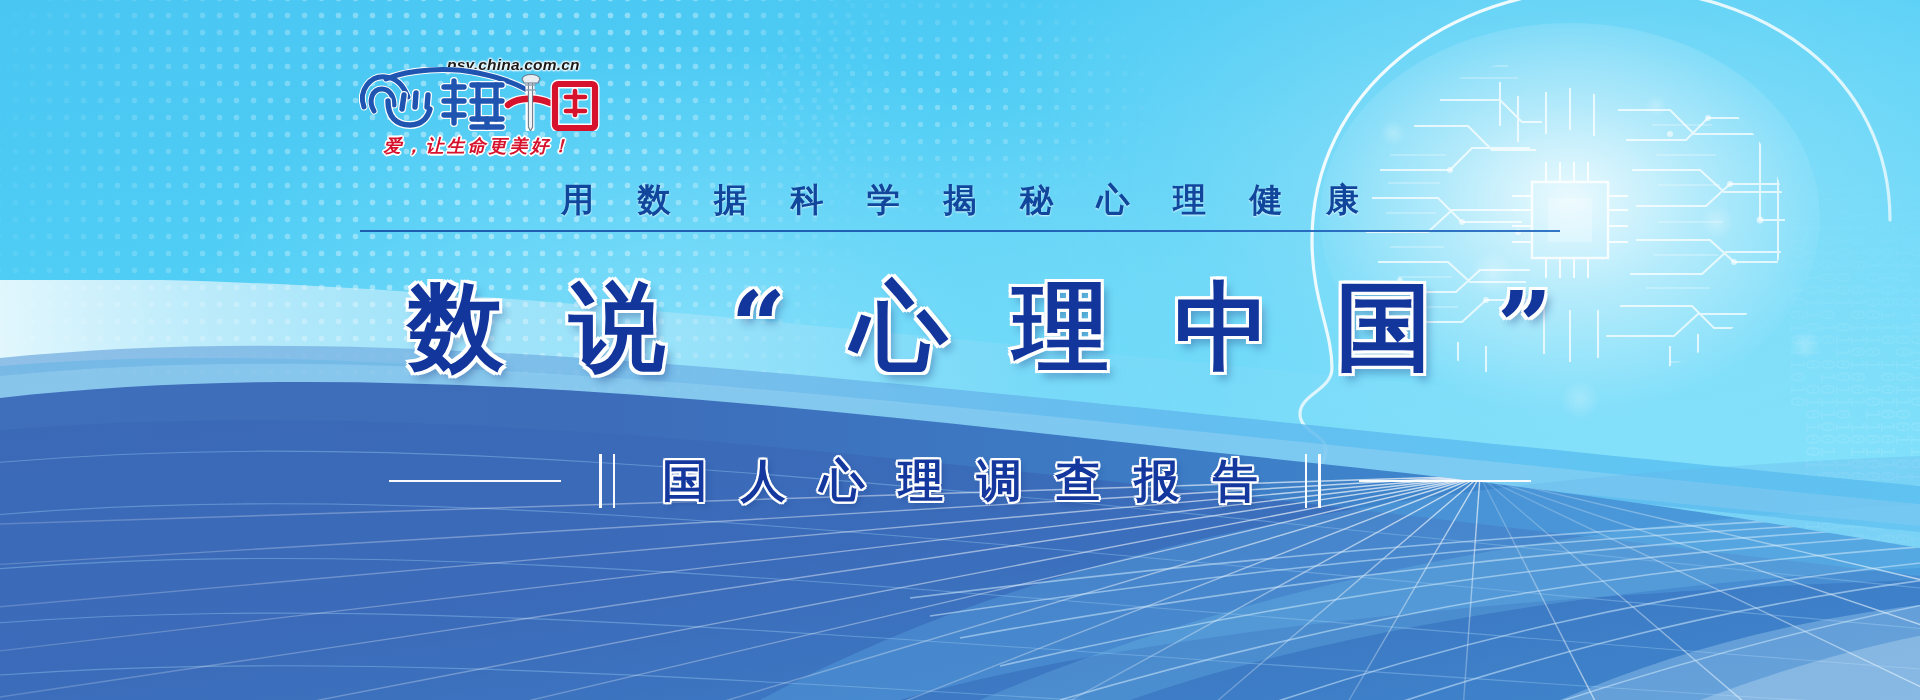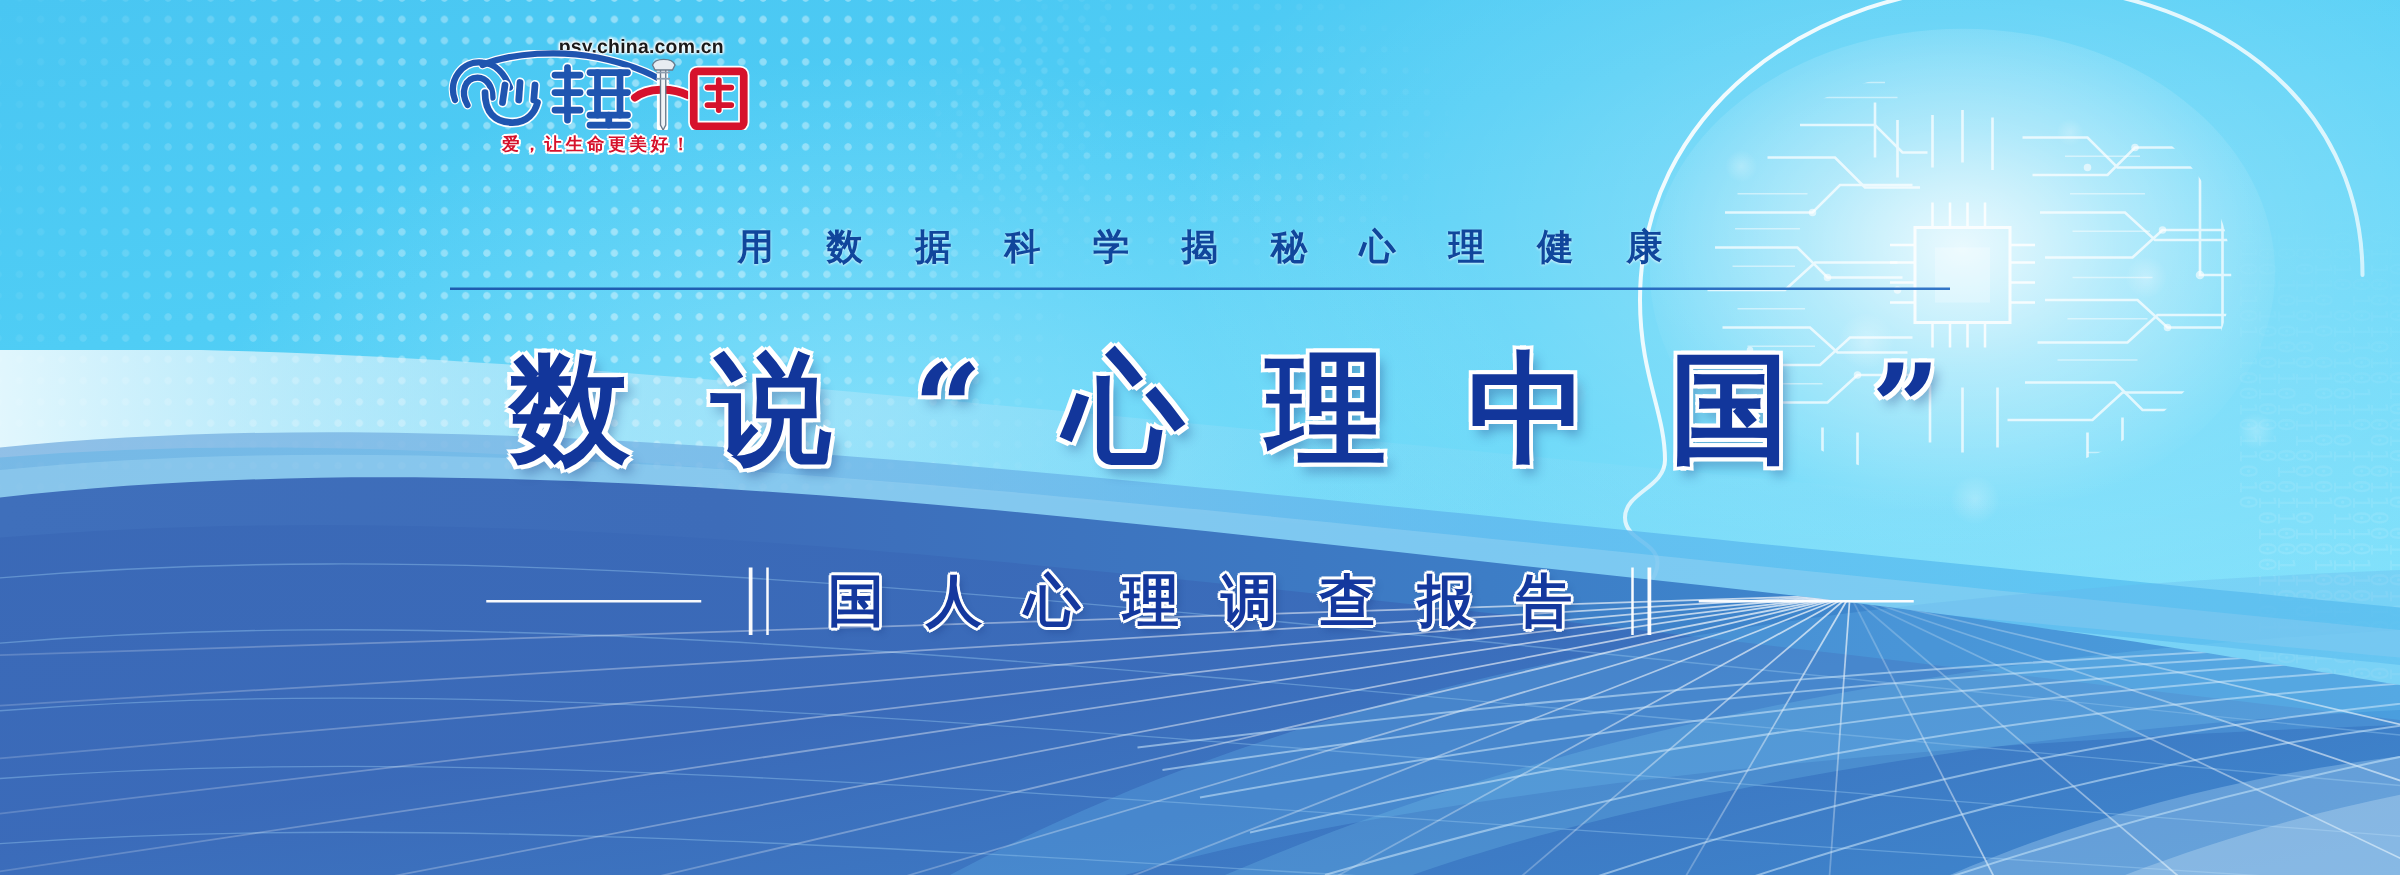--- a/index.html
+++ b/index.html
@@ -51,45 +51,45 @@
   .head-art svg{ width:100%; height:100%; display:block; }
 
   
   .bokeh{position:absolute;border-radius:50%;background:radial-gradient(circle,rgba(255,255,255,.55),rgba(255,255,255,0) 70%);pointer-events:none;}
 
   
   .lower{position:absolute;left:0;bottom:0;width:1920px;height:420px;pointer-events:none;}
   .lower svg{display:block;width:100%;height:100%;}
 
   
-  .logo{ position:absolute; left:352px; top:28px; width:248px; height:112px; }
+  .logo{ position:absolute; left:352px; top:55px; width:248px; height:112px;font-style:italic; }
   .logo-url{
     position:absolute; left:95px; top:1px;
     font-family:"Liberation Sans", sans-serif;
     font-size:15.5px; font-weight:700; color:#1a1a1a; letter-spacing:.2px;
     text-shadow:0 0 3px #fff, 1px 0 2px #fff, -1px 0 2px #fff, 0 1px 2px #fff, 0 -1px 2px #fff;
     white-space:nowrap;
   }
   .logo-main{ position:absolute; left:0; top:12px; width:248px; height:64px; }
   .logo-main svg{width:100%;height:100%;display:block;}
   .logo-tag{
     position:absolute; left:8px; top:79px; width:236px; text-align:center;
     font-family:"DejaVu Sans", sans-serif;
-    font-size:14px; font-weight:700; color:#d6122c; letter-spacing:3px;
+    font-size:18px; font-weight:700; color:#d6122c; letter-spacing:3px;
     text-shadow:
       1.6px 0 0 #fff,-1.6px 0 0 #fff,0 1.6px 0 #fff,0 -1.6px 0 #fff,
       1.2px 1.2px 0 #fff,-1.2px 1.2px 0 #fff,1.2px -1.2px 0 #fff,-1.2px -1.2px 0 #fff;
     white-space:nowrap;
   }
 
   
   .kicker{
     position:absolute; left:0; top:178px; width:1920px; text-align:center;
     font-family:"DejaVu Sans", sans-serif;
-    font-size:29px; font-weight:700; color:#10469c; letter-spacing:16px;
+    font-size:33px; font-weight:700; color:#10469c; letter-spacing:16px;
     text-indent:16px;
     text-shadow:0 1px 2px rgba(255,255,255,.75);
     white-space:nowrap;
   }
   .rule-top{
     position:absolute; left:360px; top:230px; width:1200px; height:2px;
     background:linear-gradient(to right, #1b56ab 0%, #1d5cb4 55%, #2a6fc4 100%);
     opacity:.95;
   }
 

